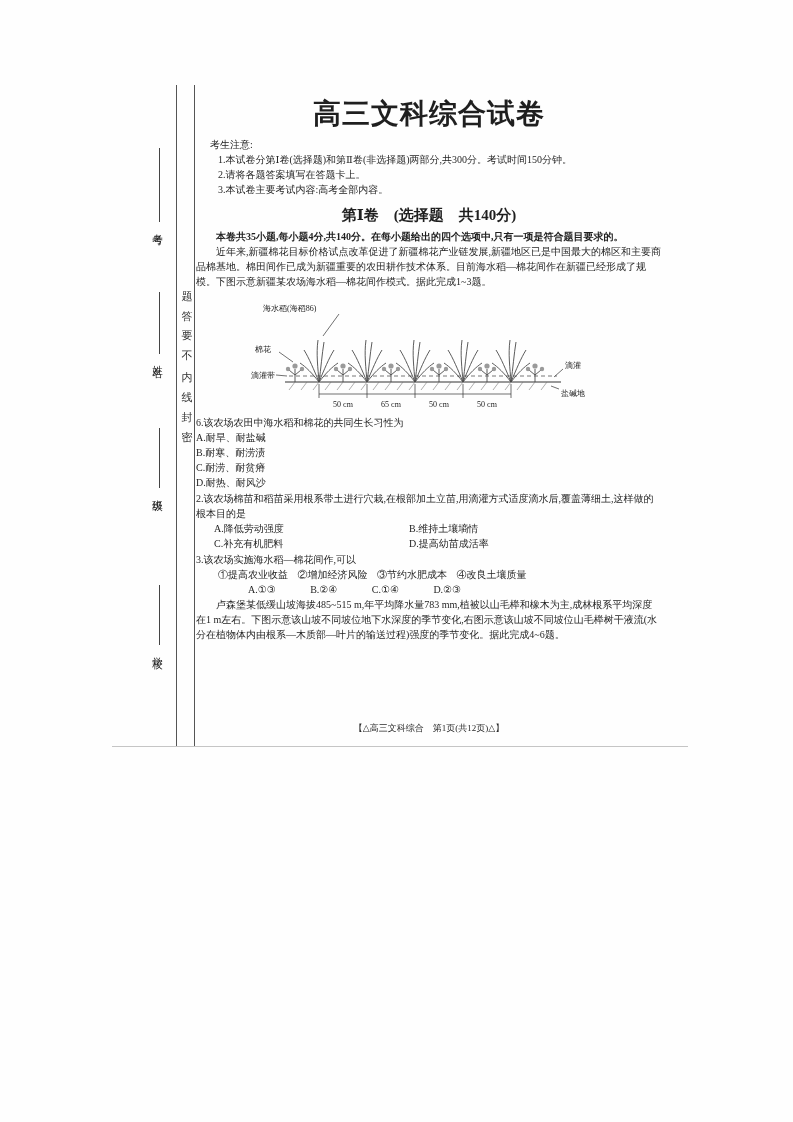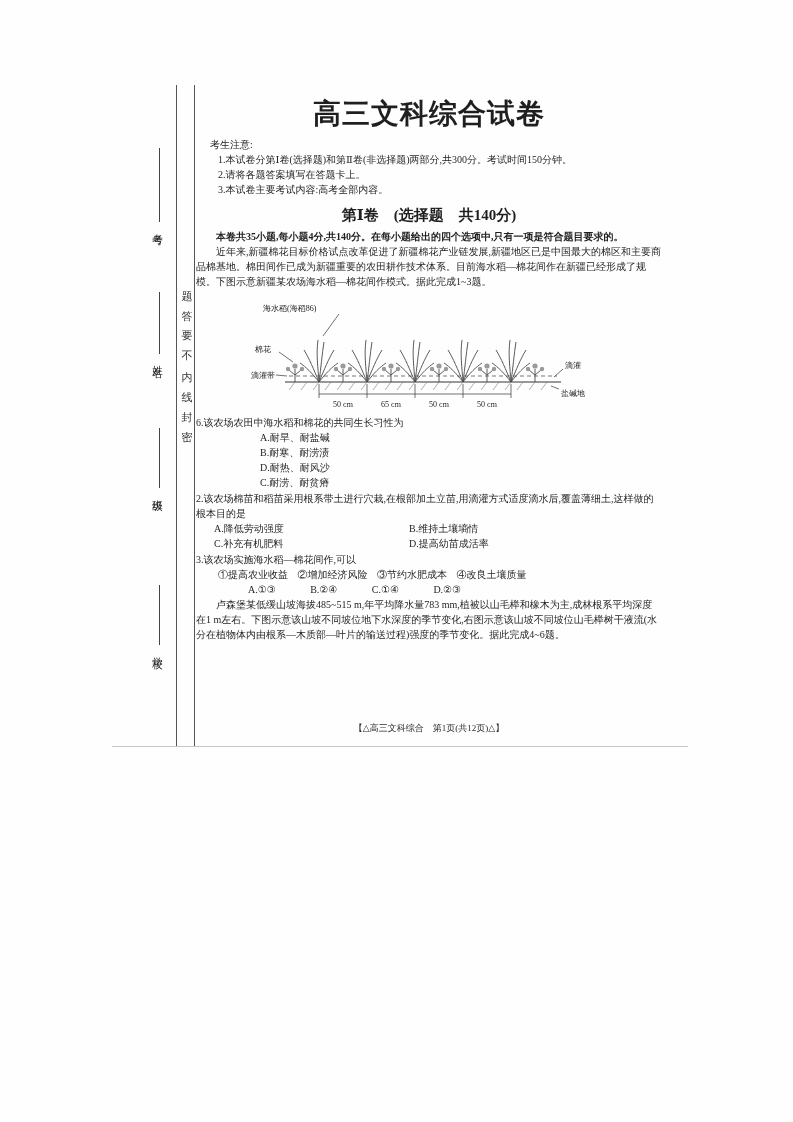--- a/index.html
+++ b/index.html
@@ -6,21 +6,21 @@
   .page{position:relative;width:793px;height:1122px;background:#fefefe;overflow:hidden;
         font-family:"Liberation Serif","DejaVu Serif",serif;color:#1f1f1f;}
   .content{position:absolute;left:196px;top:85px;width:466px;font-size:10px;line-height:15px;}
   .title{text-align:center;font-size:28px;line-height:26px;font-weight:bold;letter-spacing:1px;margin:16px 0 10px;}
   .notice-head{font-weight:normal;font-size:10px;margin-left:14px;}
   .notice-item{margin-left:22px;}
   .section-head{text-align:center;font-weight:bold;font-size:15px;line-height:20px;margin:8px 0 4px;}
   .intro{font-weight:bold;text-indent:2em;}
   .passage{text-indent:2em;}
   .stem{margin-top:1px;}
-  .opt-block{padding-left:40px;margin-left:24px;}
+  .opt-block{}
   .opt-grid{padding-left:18px;display:grid;grid-template-columns:195px auto;}
   .sub-opts{padding-left:22px;}
   .sub-opts span{margin-right:7px;}
   .ans-row{padding-left:52px;}
   .ans-row span{margin-right:32px;}
   .fig{width:360px;margin:5px auto 3px;}
   .fig svg{display:block;}
   .fig text{font-size:8px;fill:#222;font-family:"Liberation Serif","DejaVu Serif",serif;}
   .footer{position:absolute;left:196px;top:722px;width:466px;text-align:center;font-size:9px;color:#2a2a2a;}
   .hrline{position:absolute;left:112px;top:746px;width:576px;height:1px;background:#c5c5c5;}
@@ -135,22 +135,22 @@
         <text x="94" y="113" text-anchor="middle" font-size="7.5">50 cm</text>
         <text x="142" y="113" text-anchor="middle" font-size="7.5">65 cm</text>
         <text x="190" y="113" text-anchor="middle" font-size="7.5">50 cm</text>
         <text x="238" y="113" text-anchor="middle" font-size="7.5">50 cm</text>
       </svg>
     </div>
 
     <div class="stem">6.该农场农田中海水稻和棉花的共同生长习性为</div>
     <div class="opt-block">A.耐旱、耐盐碱</div>
     <div class="opt-block">B.耐寒、耐涝渍</div>
+    <div class="opt-block">C.耐涝、耐贫瘠</div>
     <div class="opt-block">D.耐热、耐风沙</div>
-    <div class="opt-block">C.耐涝、耐贫瘠</div>
 
     <div class="stem">2.该农场棉苗和稻苗采用根系带土进行穴栽,在根部加土立苗,用滴灌方式适度滴水后,覆盖薄细土,这样做的根本目的是</div>
     <div class="opt-grid">
       <span>A.降低劳动强度</span>
       <span>B.维持土壤墒情</span>
       <span>C.补充有机肥料</span>
       <span>D.提高幼苗成活率</span>
     </div>
 
     <div class="stem">3.该农场实施海水稻—棉花间作,可以</div>

